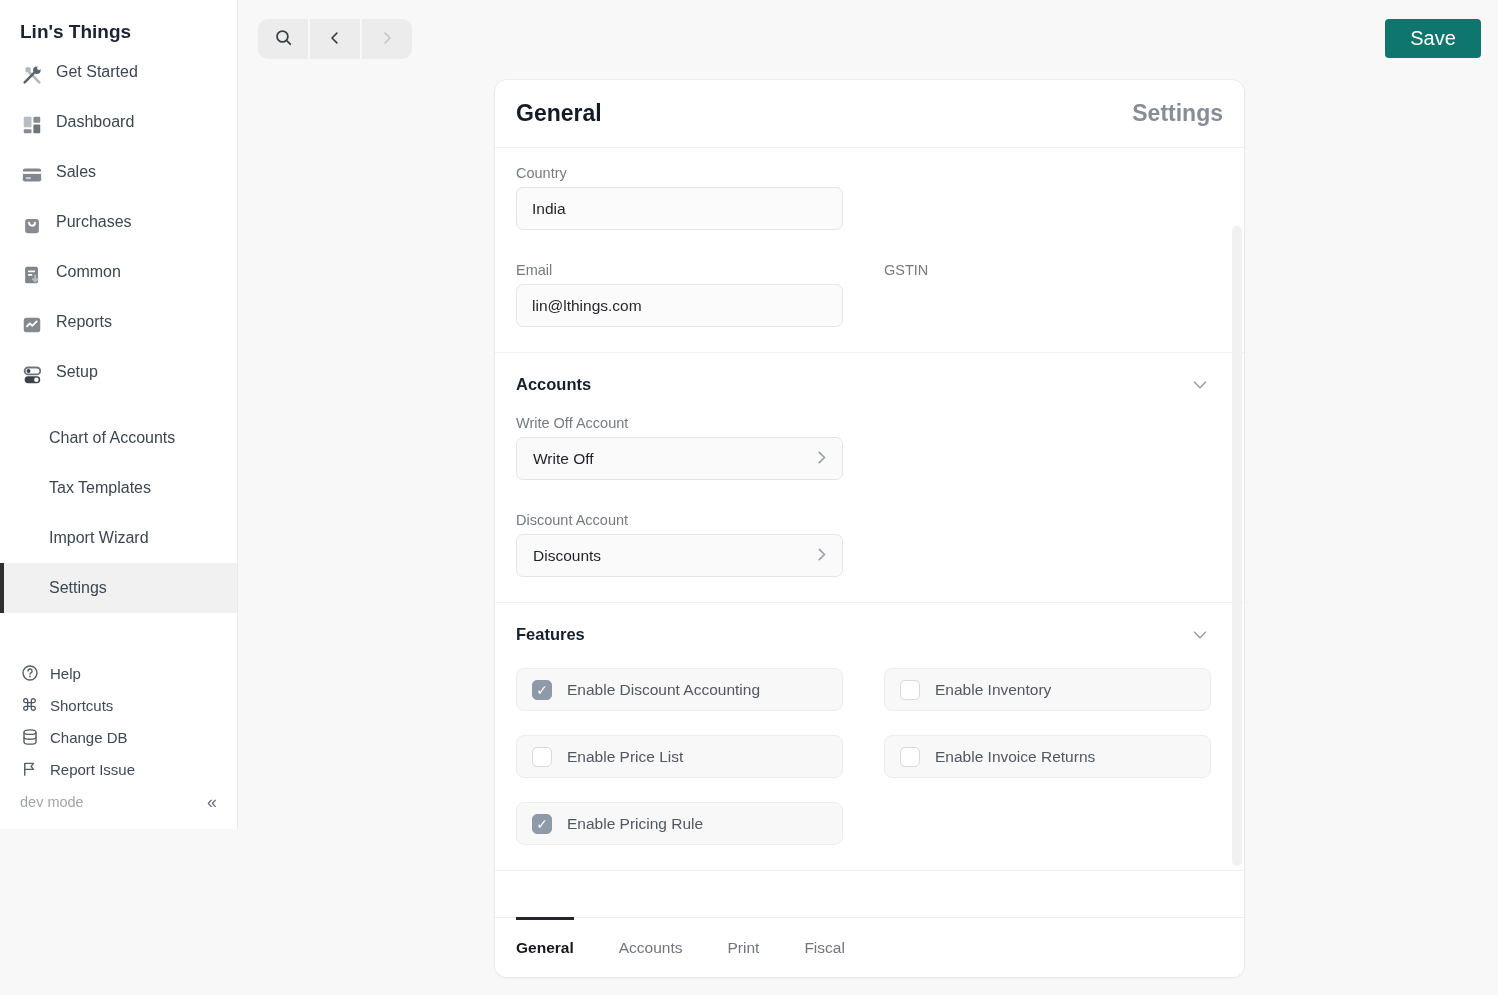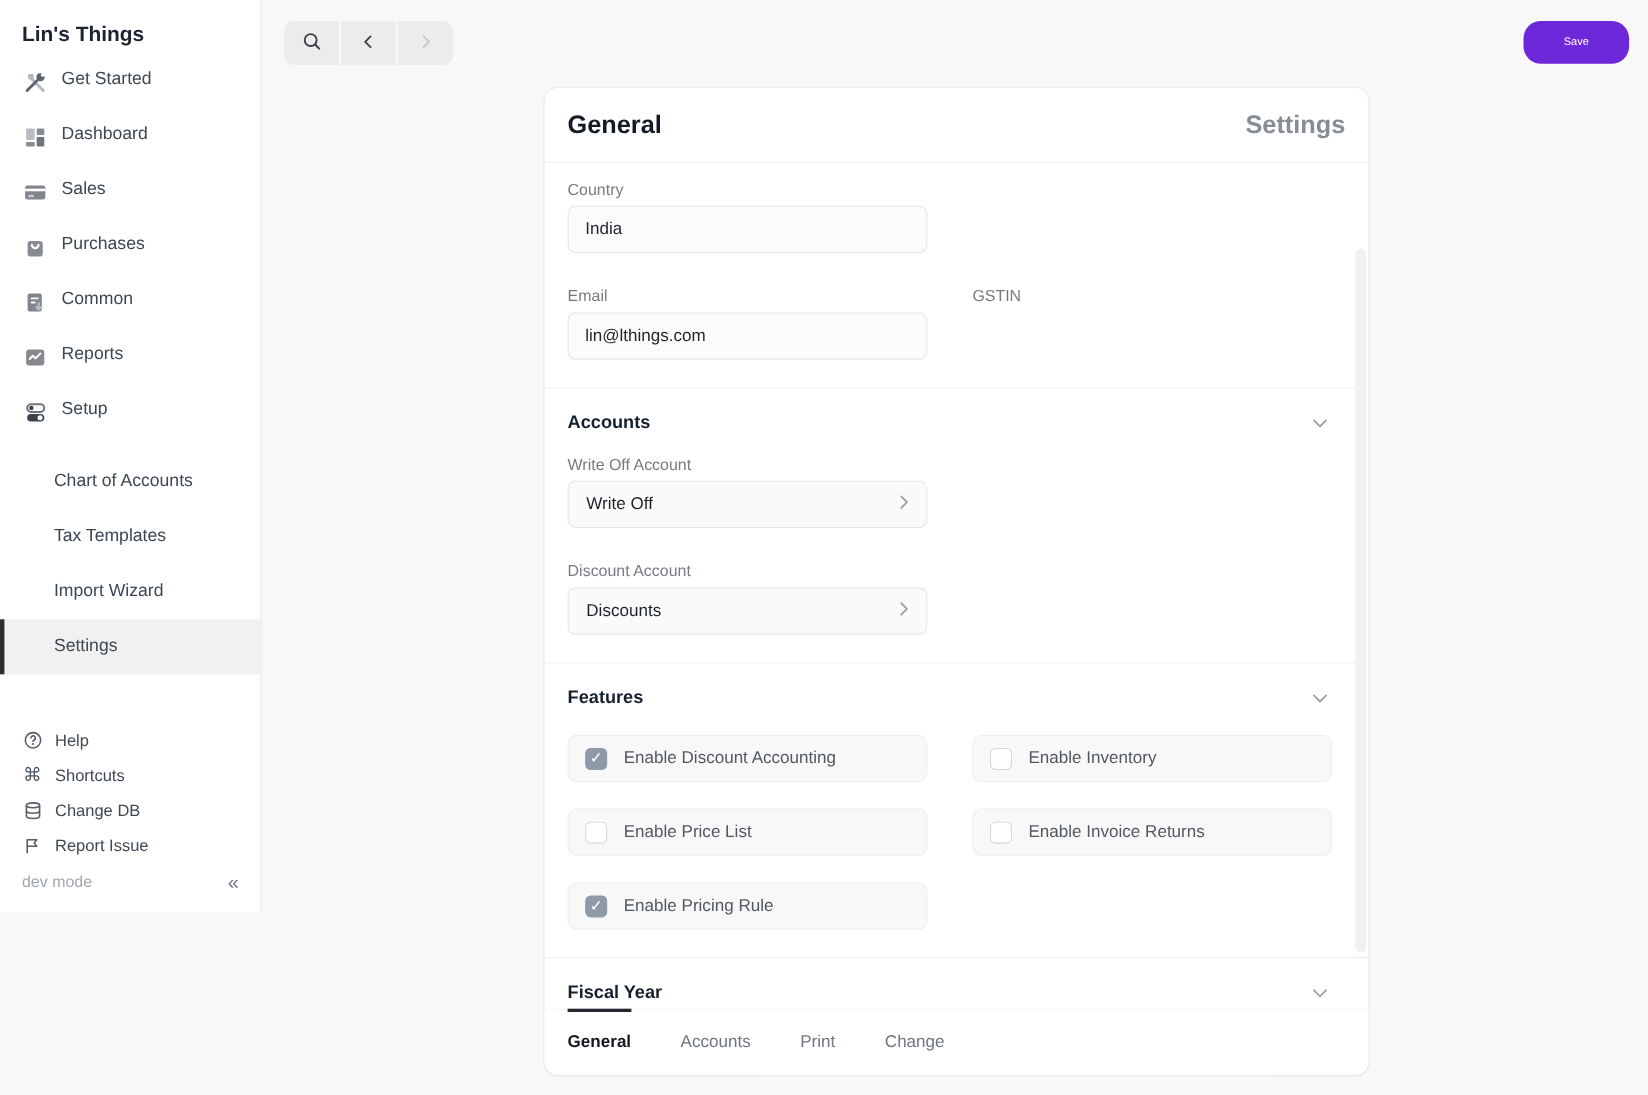--- a/index.html
+++ b/index.html
@@ -37,22 +37,22 @@
   .main { position:absolute; left:239px; top:0; right:0; bottom:0; background:#f8f8f8; }
   .btn-group { position:absolute; left:19px; top:19px; display:flex; gap:2px; }
   .tb-btn {
     width:50px; height:40px; border:none; background:#ececec; cursor:pointer;
     display:flex; align-items:center; justify-content:center;
   }
   .tb-btn.first { border-radius:10px 0 0 10px; }
   .tb-btn.last  { border-radius:0 10px 10px 0; cursor:default; }
   .save-btn {
     position:absolute; top:19px; right:17px; width:96px; height:39px;
-    background:#6d28d9; color:#fff; border:none; border-radius:16px;
-    font-size:10px; font-family:inherit; cursor:pointer;
+    background:#0f766e; color:#fff; border:none; border-radius:4px;
+    font-size:20px; font-family:inherit; cursor:pointer;
   }
 
   
   .card {
     position:absolute; left:256px; top:80px; width:749px; height:897px;
     background:#fff; border-radius:12px;
     box-shadow:0 0 0 1px rgba(0,0,0,0.035), 0 1px 3px rgba(0,0,0,0.06);
   }
   .card-header {
     height:68px; display:flex; align-items:center; justify-content:space-between;
@@ -366,32 +366,24 @@
           <span>Enable Invoice Returns</span>
         </div>
         <div class="feat">
           <span class="cbox checked"></span>
           <span>Enable Pricing Rule</span>
         </div>
       </div>
 
       <div class="divider"></div>
 
-      <div class="sect-head">
-        <span class="sect-title">Fiscal Year</span>
-        <span class="sect-chevron">
-          <svg width="14" height="8" viewBox="0 0 14 8" fill="none">
-              <path d="M1.5 1.2L7 6.7l5.5-5.5" stroke="#9aa0a8" stroke-width="1.6" stroke-linecap="round"></path>
-            </svg>
-        </span>
-      </div>
     </div>
 
     <div class="scroll-thumb"></div>
 
     <div class="tab-bar">
       <span class="tab active">General</span>
       <span class="tab">Accounts</span>
       <span class="tab">Print</span>
-      <span class="tab">Change</span>
+      <span class="tab">Fiscal</span>
     </div>
   </section>
 </main>
 
 </body></html>

